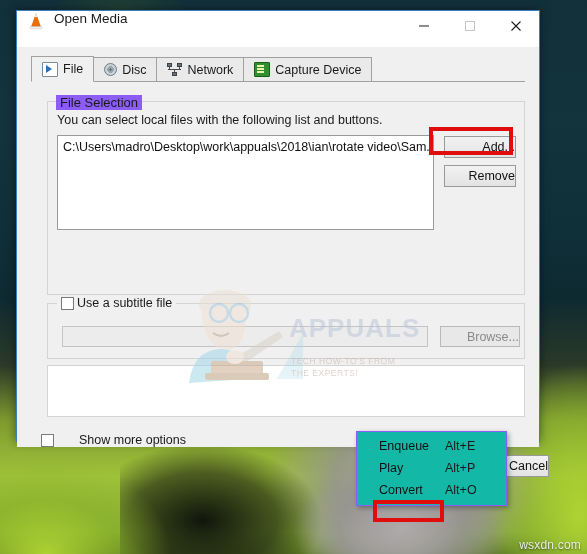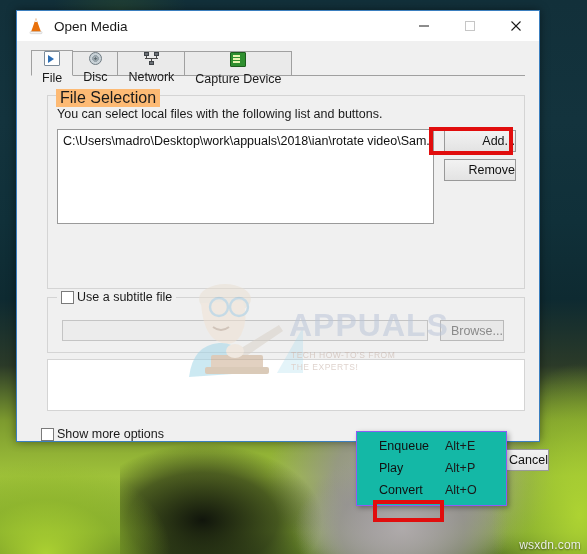--- a/index.html
+++ b/index.html
@@ -88,24 +88,23 @@
     left: 16px; top: 10px;
     width: 524px; height: 432px;
     background: #f0f0f0;
     border: 1px solid #3b7fbf;
     box-shadow: 0 0 9px rgba(0,0,0,.45);
     box-sizing: border-box;
   }
 
   .titlebar {
     position: relative;
-    height: 30px;
+    height: 36px;
     background: #ffffff;
     display: flex;
-    align-items: center;
   }
   .title-icon {
     width: 20px; height: 20px;
     margin-left: 9px;
     position: relative;
     flex: none;
   }
   .title-text {
     margin-left: 8px;
     font-size: 13.5px;
@@ -149,21 +148,20 @@
     align-items: center;
     gap: 5px;
     padding: 0 10px;
     font-size: 12.5px;
     color: #1a1a1a;
     border: 1px solid #a0a0a0;
     border-bottom: none;
     background: #eaeaea;
     box-sizing: border-box;
     margin-right: -1px;
-    flex-direction: column;
   }
   .tab.active {
     background: #f0f0f0;
     height: 26px;
     margin-bottom: -1px;
     border-bottom: 1px solid #f0f0f0;
   }
 
   
   .ic { width: 14px; height: 13px; position: relative; flex: none; }
@@ -224,23 +222,23 @@
 
   
   .group {
     position: absolute;
     border: 1px solid #d4d4d4;
     box-sizing: border-box;
   }
   .group > .legend {
     position: absolute;
     top: -7px; left: 8px;
-    background: #fdba74;
+    background: #8b5cf6;
     padding: 0 4px;
-    font-size: 16px;
+    font-size: 13px;
     color: #1a1a1a;
   }
 
   #group-file { left: 30px; top: 54px; width: 478px; height: 194px; }
   #group-sub  { left: 30px; top: 256px; width: 478px; height: 56px; }
 
   .hint {
     position: absolute;
     left: 9px; top: 11px;
     font-size: 12.5px;
@@ -309,39 +307,39 @@
     flex: none;
   }
   .sub-field {
     position: absolute;
     left: 14px; top: 22px;
     width: 366px; height: 21px;
     background: #ececec;
     border: 1px solid #c4c4c4;
     box-sizing: border-box;
   }
-  #btn-browse { position: absolute; left: 392px; top: 22px; width: 64px; height: 21px; color: #8a8a8a; background: #e8e8e8; border-color: #b9b9b9; }
+  #btn-browse { position: absolute; left: 392px; top: 22px; width: 80px; height: 21px; color: #8a8a8a; background: #e8e8e8; border-color: #b9b9b9; }
 
   
   .white-panel {
     position: absolute;
     left: 30px; top: 318px;
     width: 478px; height: 52px;
     background: #ffffff;
     border: 1px solid #d4d4d4;
     box-sizing: border-box;
   }
 
   
   .showmore {
     position: absolute;
     left: 24px; top: 386px;
     display: flex;
     align-items: center;
-    gap: 3px;
+    gap: 25px;
     font-size: 12.5px;
     color: #1a1a1a;
   }
 
   #btn-convert-save {
     position: absolute;
     left: 356px; top: 408px;
     width: 88px; height: 22px;
     background: linear-gradient(to bottom, #f6f6f6, #e9e9e9);
     border: 1px solid #2a7fc9;
@@ -402,21 +400,21 @@
   .appuals {
     position: absolute;
     left: 160px; top: 240px;
     width: 250px; height: 100px;
     pointer-events: none;
     opacity: .52;
   }
   .ap-text {
     position: absolute;
     left: 112px; top: 26px;
-    font-size: 32px;
+    font-size: 26px;
     font-weight: bold;
     letter-spacing: 1px;
     color: #b9c4d8;
     font-family: "Liberation Sans", sans-serif;
   }
   .ap-tag {
     position: absolute;
     left: 114px; top: 56px;
     width: 120px;
     font-size: 8.5px;

